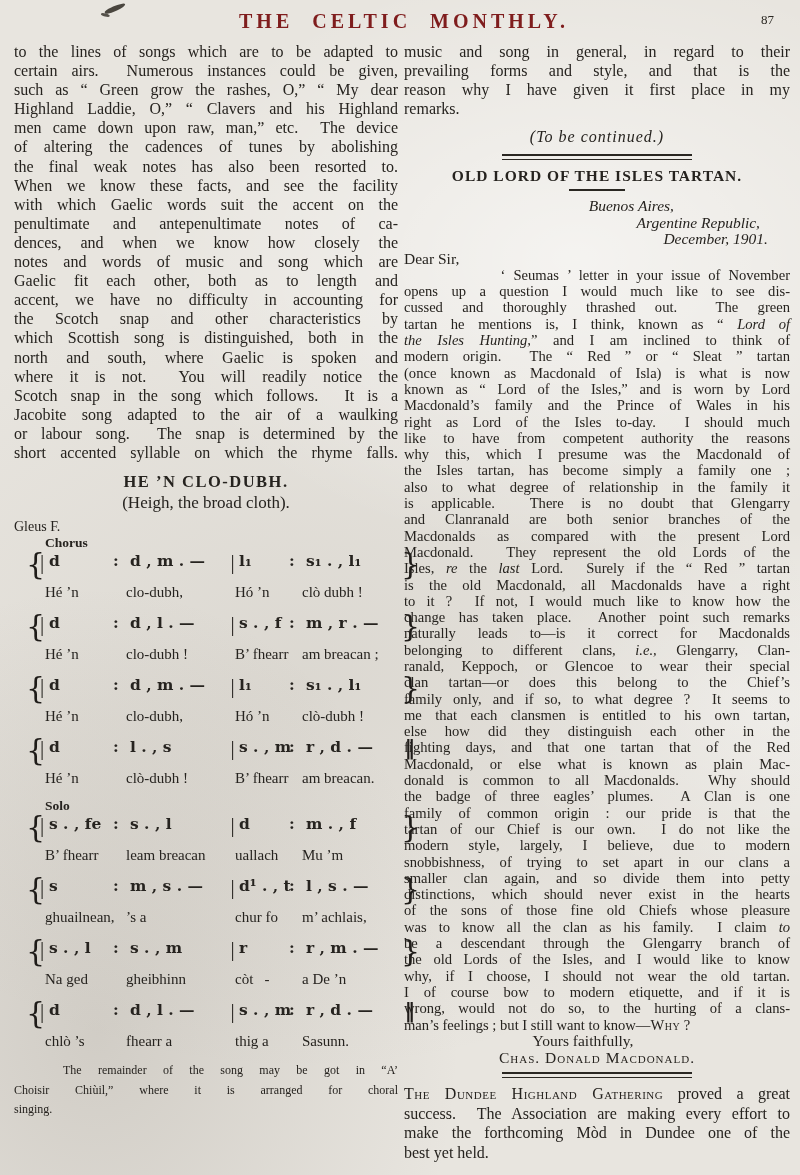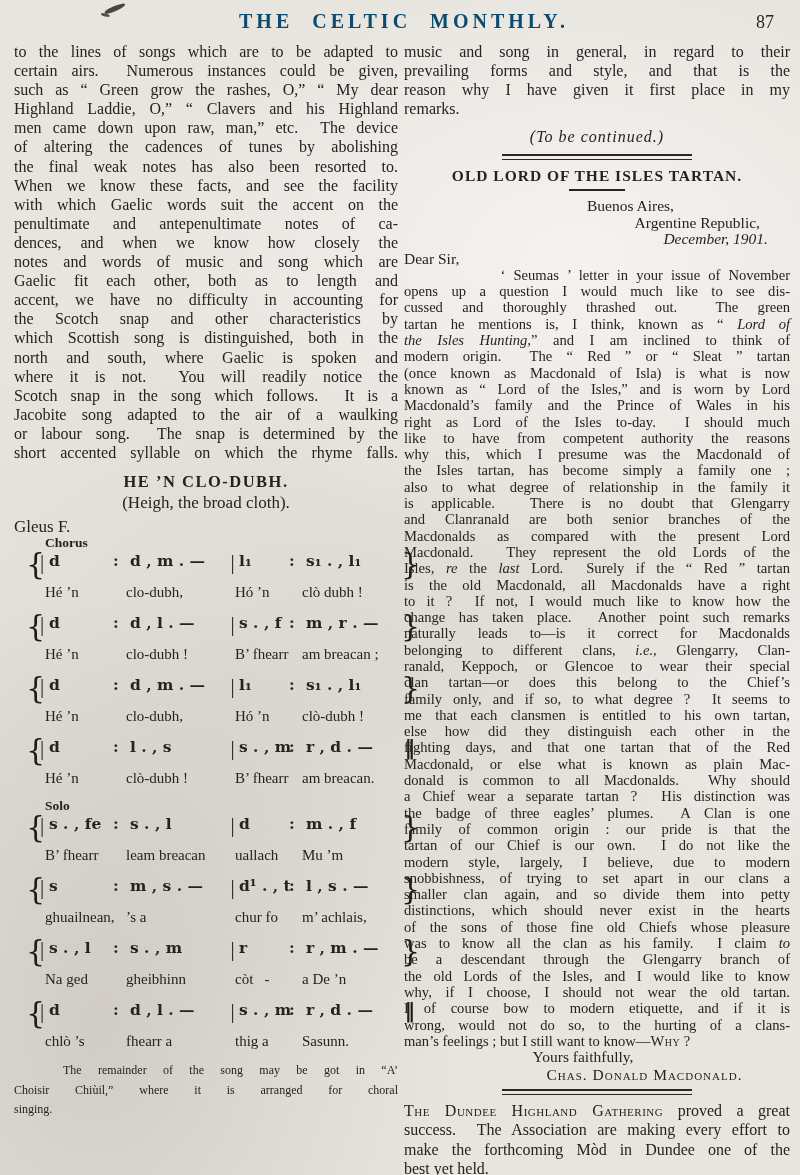--- a/index.html
+++ b/index.html
@@ -9,63 +9,63 @@
     color:#26231f;
     background:
       radial-gradient(ellipse 620px 420px at 72% 22%, rgba(255,255,255,0.55), rgba(255,255,255,0) 70%),
       radial-gradient(ellipse 520px 640px at 12% 88%, rgba(116,108,96,0.20), rgba(116,108,96,0) 70%),
       radial-gradient(ellipse 700px 520px at 38% 58%, rgba(128,120,106,0.12), rgba(128,120,106,0) 75%),
       radial-gradient(ellipse 400px 260px at 95% 60%, rgba(255,255,255,0.35), rgba(255,255,255,0) 70%),
       #e8e5df;
   }
   .hdr-title{
     position:absolute;top:10px;left:8px;right:0;text-align:center;
-    font-weight:bold;font-size:20px;letter-spacing:4px;word-spacing:10px;color:#0c4a6e;
+    font-weight:bold;font-size:20px;letter-spacing:4px;word-spacing:10px;color:#7f1d1d;
   }
-  .page-num{position:absolute;top:12px;right:26px;font-size:18px;color:#2a2722;}
+  .page-num{position:absolute;top:12px;right:26px;font-size:13px;color:#2a2722;}
   .smudge{position:absolute;left:104px;top:6px;width:22px;height:5px;background:#4a463f;
     border-radius:40% 60% 50% 50%;transform:rotate(-24deg);}
   .smudge:after{content:"";position:absolute;left:-5px;top:3px;width:9px;height:3px;background:#55514a;
     border-radius:50%;transform:rotate(38deg);}
   .col-left{position:absolute;left:14px;top:42px;width:384px;}
   .col-right{position:absolute;left:404px;top:42px;width:386px;}
   .para{font-size:16px;line-height:19.1px;}
   .ln{text-align:justify;text-align-last:justify;}
   .ln.last{text-align-last:left;}
   .i{font-style:italic;margin-top:20px;}
   .sc{font-variant:small-caps;letter-spacing:0.5px;}
   
   .song-title{margin-top:10px;text-align:center;font-weight:bold;font-size:16.5px;line-height:20px;letter-spacing:1.5px;}
   .song-sub{text-align:center;font-size:17px;line-height:21px;}
-  .gleus{margin-top:5px;font-size:17px;line-height:17px;}
+  .gleus{margin-top:5px;font-size:14px;line-height:17px;}
   .sys{margin-bottom:18px;}
   .sys-label{font-size:13.5px;line-height:15px;margin-left:31px;font-weight:bold;}
   .sys-row{display:flex;align-items:flex-start;height:44px;padding-left:12px;}
   .brace,.endmark{font-family:"DejaVu Serif",serif;font-size:30px;line-height:28px;width:14px;flex:none;color:#1e1b18;}
   .endmark{margin-left:auto;text-align:right;}
   .endmark.dbar{font-size:21px;line-height:24px;font-weight:bold;}
   .mbar{font-size:21px;line-height:24px;width:9px;flex:none;}
   .mbar.mid{width:13px;text-align:center;}
   .colon{font-family:"DejaVu Serif",serif;font-weight:bold;font-size:15.5px;line-height:21px;width:17px;flex:none;text-align:left;}
   .cell{flex:none;}
   .c1{width:64px;} .c2{width:96px;} .c3{width:50px;} .c4{width:95px;}
   .nt{font-family:"DejaVu Serif",serif;font-weight:bold;font-size:15.5px;line-height:21px;white-space:nowrap;}
   .ly{font-size:15px;line-height:20px;margin-top:11px;margin-left:-4px;white-space:nowrap;}
   .p2{font-size:12px;line-height:19.5px;margin-top:8px;}
   
   .contd{margin-top:9px;text-align:center;font-style:italic;font-size:16px;line-height:19px;letter-spacing:1px;}
   .drule{width:190px;margin:8px auto 6px auto;border-top:2px solid #2a2722;border-bottom:1px solid #2a2722;height:3px;}
   .art-title{text-align:center;font-weight:bold;font-size:15.5px;line-height:20px;letter-spacing:1px;margin-top:2px;}
   .srule{width:56px;border-top:2px solid #2a2722;margin:3px auto 7px auto;height:0;}
-  .addr{font-size:15.5px;line-height:16.5px;text-align:right;}
+  .addr{font-size:15.5px;line-height:16.5px;text-align:right;font-style:italic;}
   .addr1{padding-right:116px;} .addr2{padding-right:30px;} .addr3{padding-right:22px;font-style:italic;}
   .salut{font-size:15.5px;line-height:16px;margin-top:3px;}
   .letter{font-size:14.6px;line-height:16.3px;}
   .valed{font-size:15.5px;line-height:16.5px;text-align:center;padding-right:28px;}
-  .sig{font-size:15.5px;line-height:17px;text-align:center;padding-left:95px;font-variant:small-caps;letter-spacing:1px;}
+  .sig{font-size:15.5px;line-height:17px;padding-left:95px;font-variant:small-caps;letter-spacing:1px;}
   .drule2{margin-top:6px;}
   .news{font-size:16px;line-height:19.5px;margin-top:3px;}
 </style>
 </head>
 <body>
 
 <div class="hdr-title">THE CELTIC MONTHLY.</div>
 <div class="page-num">87</div>
 <div class="smudge"></div>
 
@@ -357,21 +357,20 @@
       <div class="ln">naturally leads to—is it correct for Macdonalds</div>
       <div class="ln"><span>belonging to different clans, </span><span class="i">i.e.,</span><span> Glengarry, Clan-</span></div>
       <div class="ln">ranald, Keppoch, or Glencoe to wear their special</div>
       <div class="ln">clan tartan—or does this belong to the Chief’s</div>
       <div class="ln">family only, and if so, to what degree ?&nbsp; It seems to</div>
       <div class="ln">me that each clansmen is entitled to his own tartan,</div>
       <div class="ln">else how did they distinguish each other in the</div>
       <div class="ln">fighting days, and that one tartan that of the Red</div>
       <div class="ln">Macdonald, or else what is known as plain Mac-</div>
       <div class="ln">donald is common to all Macdonalds.&nbsp; Why should</div>
-      <div class="ln">a Chief wear a separate tartan ?&nbsp; His distinction was</div>
       <div class="ln">the badge of three eagles’ plumes.&nbsp; A Clan is one</div>
       <div class="ln">family of common origin : our pride is that the</div>
       <div class="ln">tartan of our Chief is our own.&nbsp; I do not like the</div>
       <div class="ln">modern style, largely, I believe, due to modern</div>
       <div class="ln">snobbishness, of trying to set apart in our clans a</div>
       <div class="ln">smaller clan again, and so divide them into petty</div>
       <div class="ln">distinctions, which should never exist in the hearts</div>
       <div class="ln">of the sons of those fine old Chiefs whose pleasure</div>
       <div class="ln"><span>was to know all the clan as his family.&nbsp; I claim </span><span class="i">to</span></div>
       <div class="ln">be a descendant through the Glengarry branch of</div>

